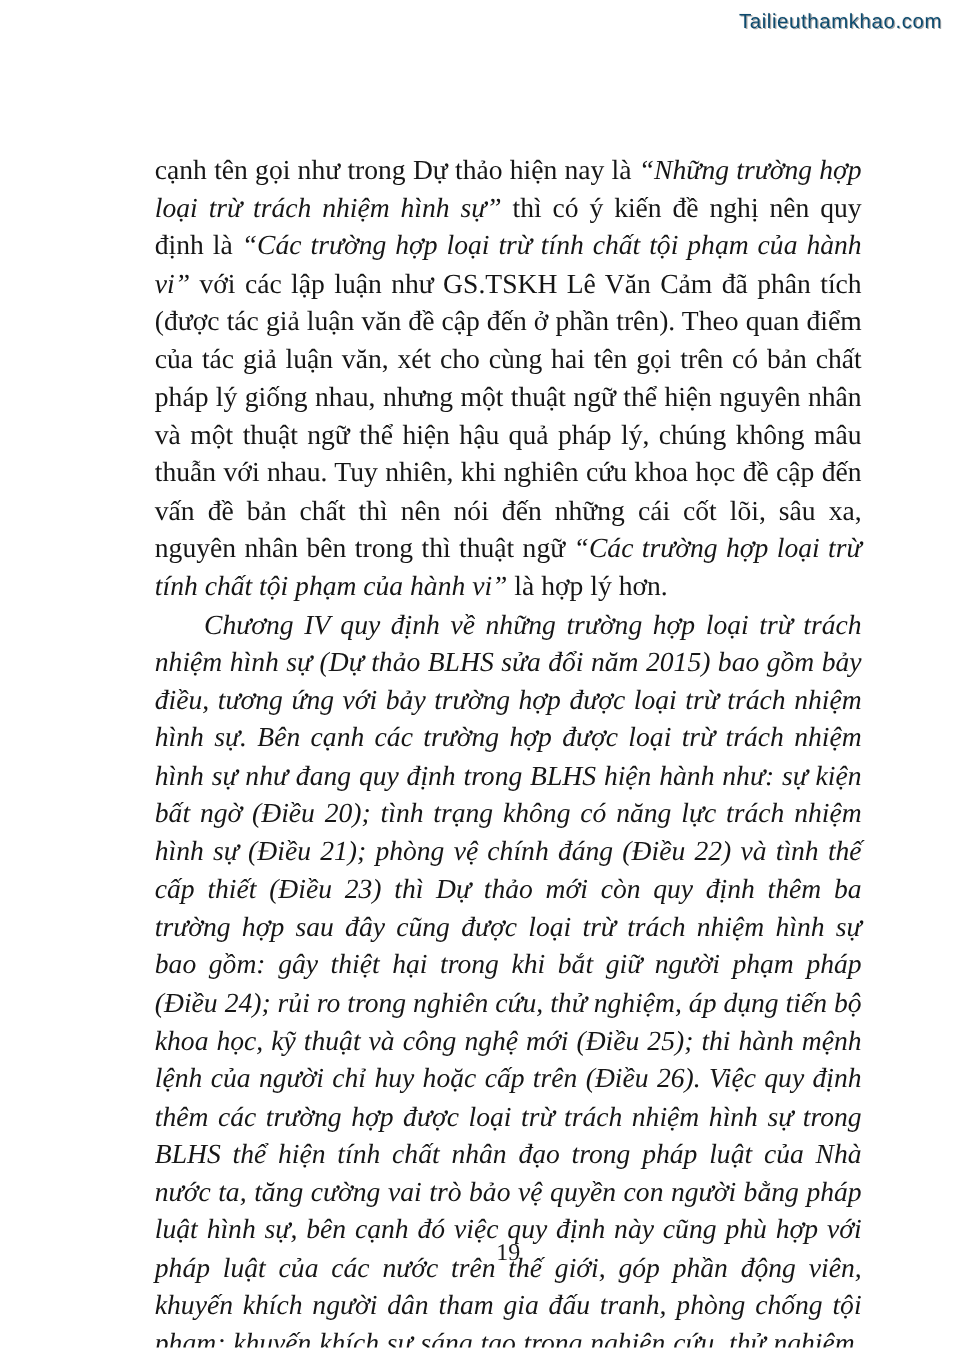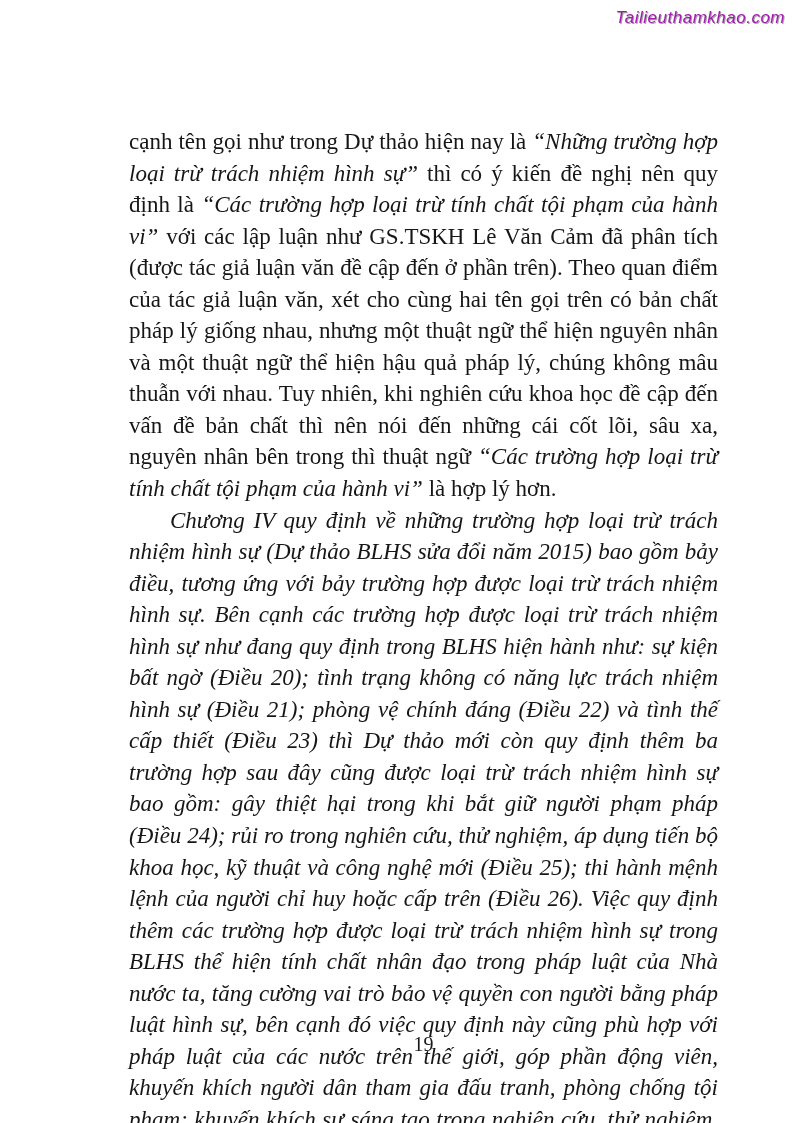--- a/index.html
+++ b/index.html
@@ -15,24 +15,23 @@
     font-family: "Liberation Serif", serif;
     color: #161616;
   }
   .watermark {
     position: absolute;
     top: 8px;
     right: 9px;
     font-family: "Liberation Sans", sans-serif;
     font-size: 17px;
     letter-spacing: 0.5px;
-    color: #a21caf;
+    color: #0c4a6e;
     text-shadow: 1px 1px 0 #a8a8a8, -0.5px -0.5px 0 #f5f5f5;
     user-select: none;
-    font-style: italic;
   }
   .content {
     position: absolute;
     left: 129px;
     top: 126px;
     width: 589px;
     font-size: 23px;
     line-height: 31.55px;
     text-align: justify;
     text-justify: inter-word;

